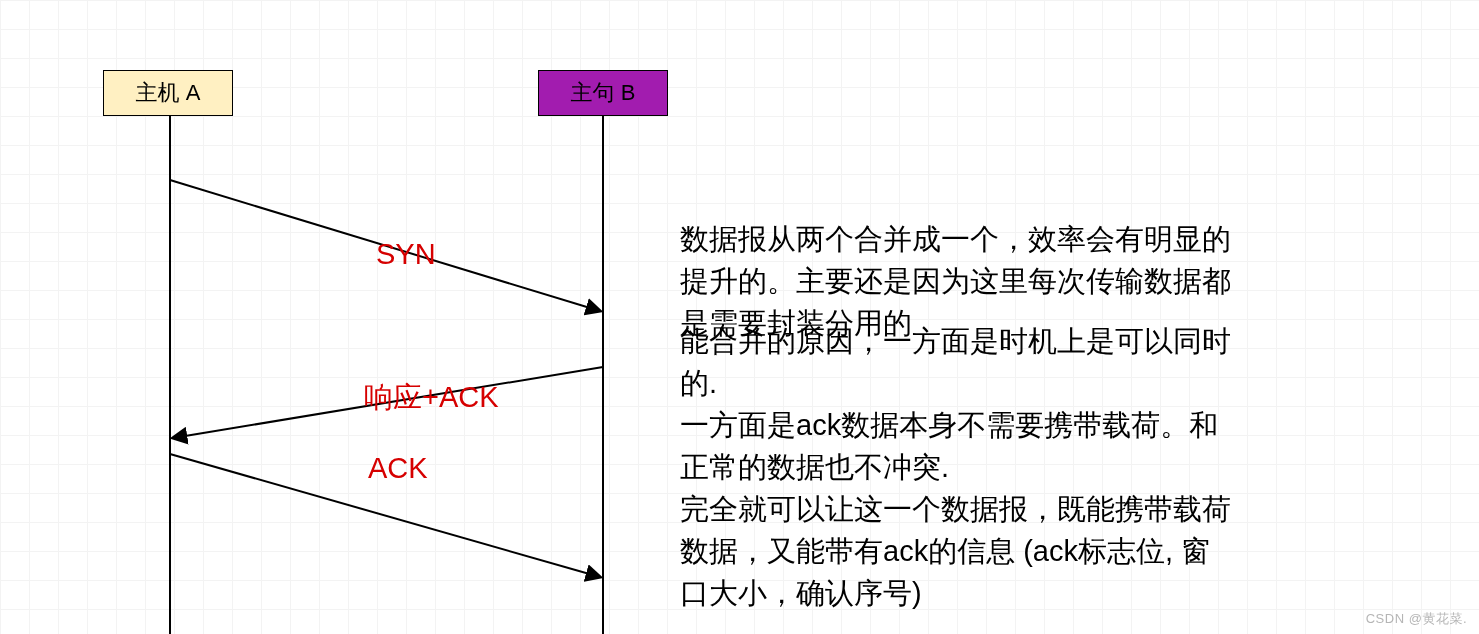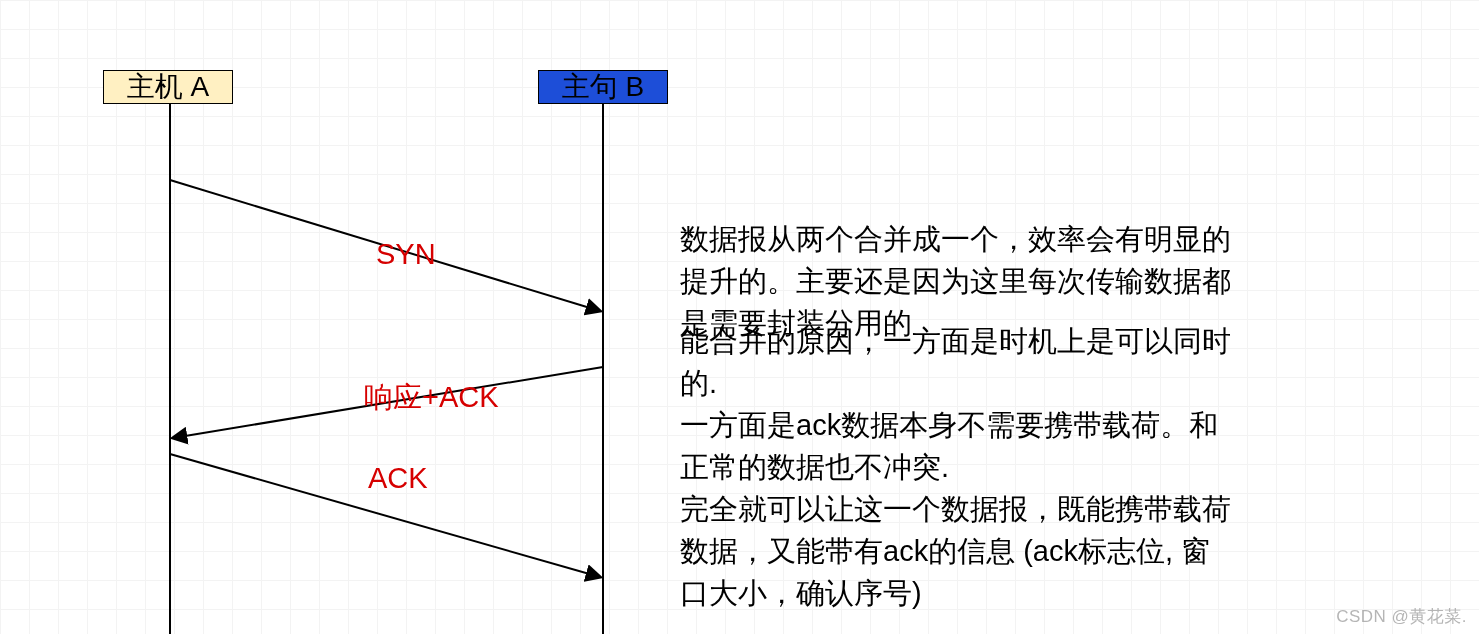--- a/index.html
+++ b/index.html
@@ -11,29 +11,29 @@
       background-color: #ffffff;
       background-image:
         linear-gradient(#f3f3f3 1px, transparent 1px),
         linear-gradient(90deg, #f3f3f3 1px, transparent 1px);
       background-size: 29px 29px;
       overflow: hidden;
     }
     .host-box {
       position: absolute;
       width: 130px;
-      height: 34px;
+      height: 46px;
       border: 1px solid #000;
       display: flex;
       align-items: center;
       justify-content: center;
-      font-size: 28px;
+      font-size: 22px;
     }
     .host-a { left: 103px; top: 70px; background-color: #fff0c2; }
-    .host-b { left: 538px; top: 70px; background-color: #1d4ed8; text-align: center; }
+    .host-b { left: 538px; top: 70px; background-color: #a21caf; text-align: center; }
     .svg-layer {
       position: absolute;
       left: 0; top: 0;
       width: 1479px;
       height: 634px;
       overflow: visible;
     }
     .msg-label {
       position: absolute;
       color: #d60000;
@@ -47,21 +47,21 @@
       font-size: 29px;
       line-height: 1.45;
       color: #000;
     }
     .para1 { top: 218px; }
     .para2 { top: 320px; }
     .watermark {
       position: absolute;
       right: 12px;
       bottom: 6px;
-      font-size: 17px;
+      font-size: 13px;
       color: rgba(120,120,120,0.55);
       letter-spacing: 0.5px;
     }
   </style>
 </head>
 <body>
 
 <svg class="svg-layer">
   <defs>
     <marker id="arrow" viewBox="0 0 10 10" refX="8" refY="5" markerWidth="9" markerHeight="9" orient="auto-start-reverse">
@@ -82,20 +82,20 @@
 
 <div class="host-box host-a">
   <span>主机 A</span>
 </div>
 <div class="host-box host-b">
   <span>主句 B</span>
 </div>
 
 <div class="msg-label" style="left:376px; top:238px;">SYN</div>
 <div class="msg-label" style="left:338px; top:378px;margin-left:26px;">响应+ACK</div>
-<div class="msg-label" style="left:368px; top:462px;">ACK</div>
+<div class="msg-label" style="left:368px; top:452px;">ACK</div>
 
 <div class="para para1">数据报从两个合并成一个，效率会有明显的提升的。主要还是因为这里每次传输数据都是需要封装分用的</div>
 <div class="para para2" style="white-space: pre-line;">能合并的原因，一方面是时机上是可以同时的.
 一方面是ack数据本身不需要携带载荷。和正常的数据也不冲突.
 完全就可以让这一个数据报，既能携带载荷数据，又能带有ack的信息 (ack标志位, 窗口大小，确认序号)</div>
 
 <div class="watermark">CSDN @黄花菜.</div>
 
 </body></html>

